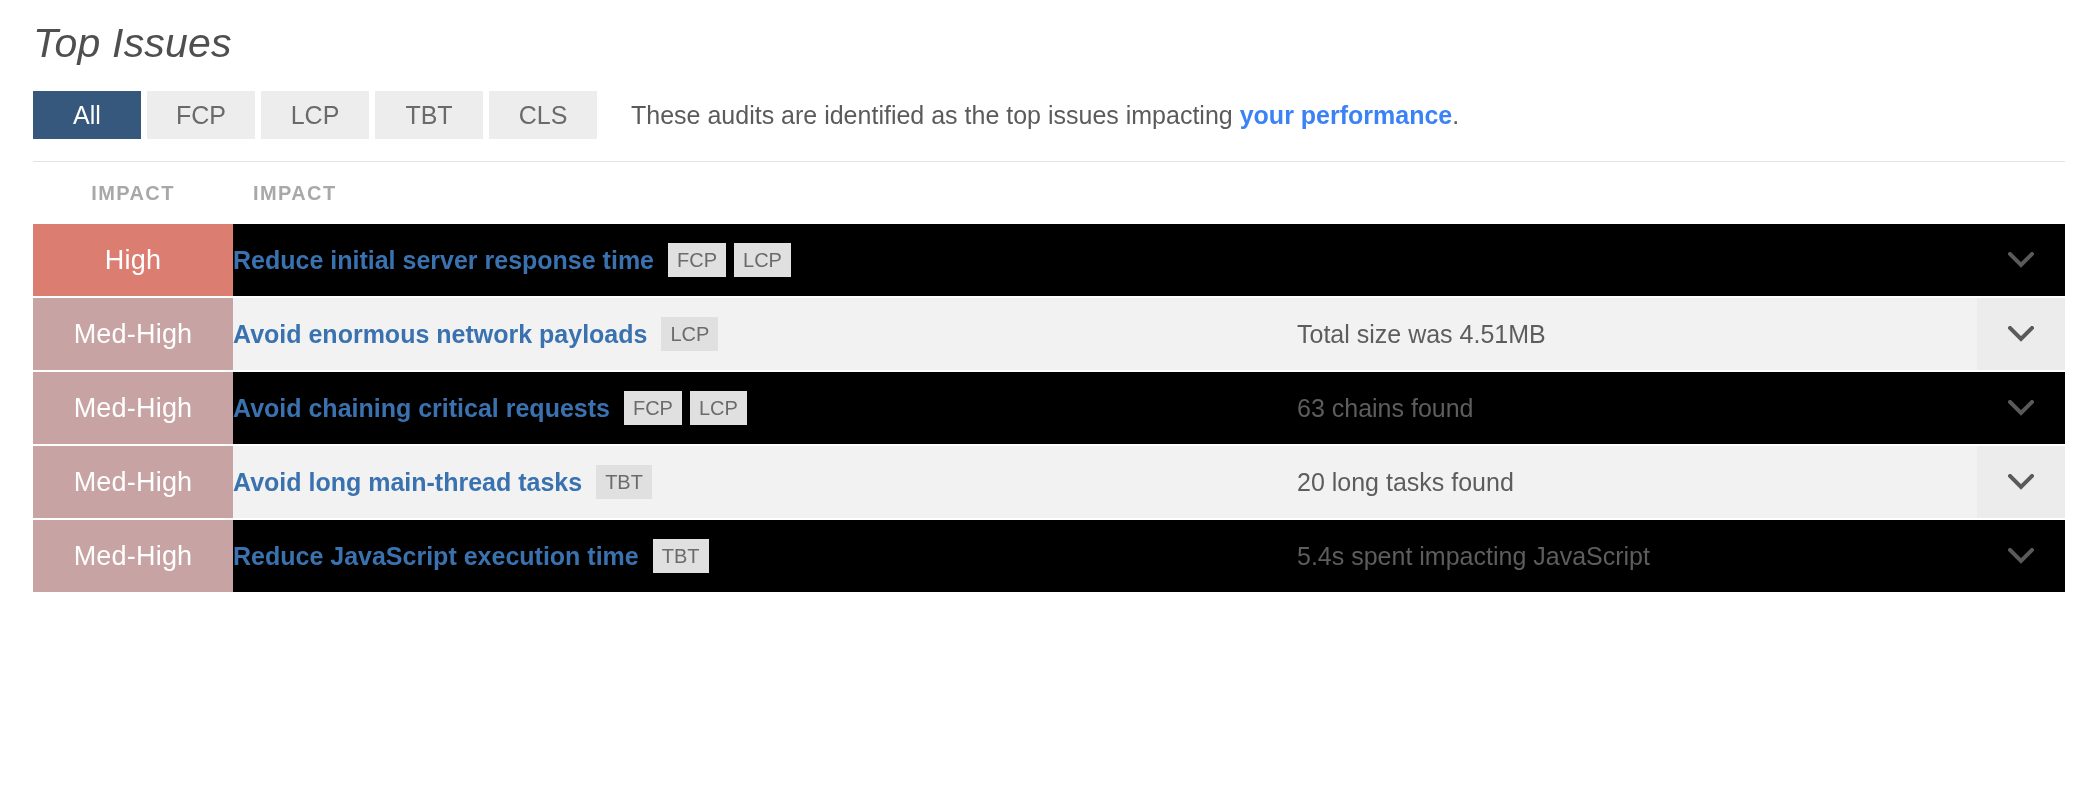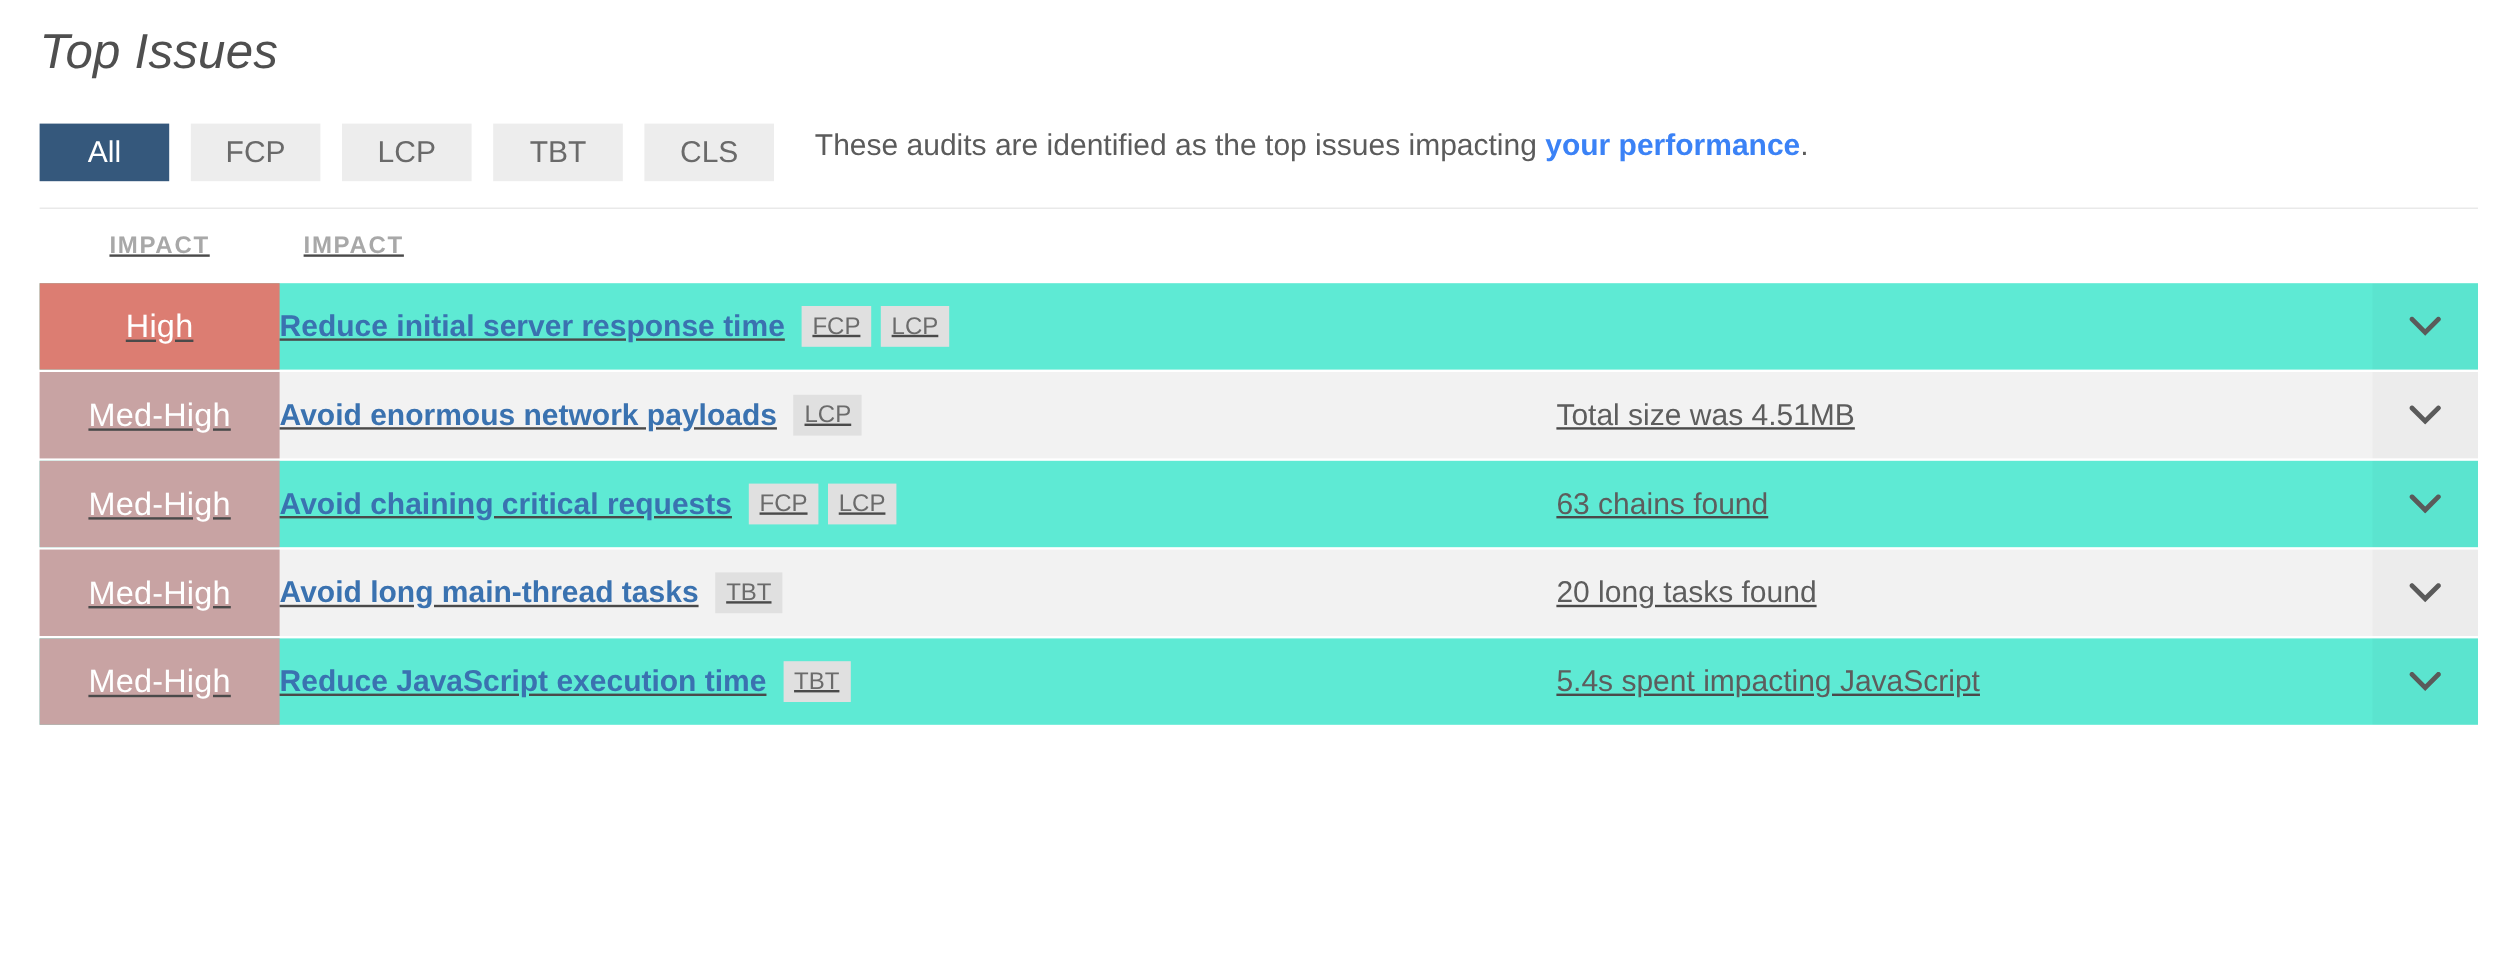--- a/index.html
+++ b/index.html
@@ -34,22 +34,21 @@
   }
 
   
   .filter-row {
     display: flex;
     align-items: center;
     margin-top: 22px;
   }
   .tab-group {
     display: flex;
-    gap: 18px;
-    margin-top: 12px;
+    gap: 6px;
   }
   .tab {
     min-width: 108px;
     height: 48px;
     display: flex;
     align-items: center;
     justify-content: center;
     background: #ededed;
     color: #6a6a6a;
     font-size: 25px;
@@ -76,21 +75,20 @@
   }
 
   .divider {
     margin-top: 22px;
     border-top: 1px solid #e4e4e4;
   }
 
   
   .table {
     width: 100%;
-    text-decoration: underline;
   }
   .thead {
     display: flex;
     align-items: center;
     height: 62px;
   }
   .th {
     font-size: 20px;
     font-weight: 700;
     letter-spacing: 1.4px;
@@ -102,21 +100,21 @@
   }
   .th-audit {
     padding-left: 20px;
   }
 
   .row {
     display: flex;
     align-items: stretch;
     height: 72px;
     margin-bottom: 2px;
-    background: #5eead4;
+    background: #000000;
   }
   .row.alt {
     background: #f2f2f2;
   }
 
   .impact-cell {
     width: 200px;
     flex: 0 0 200px;
     display: flex;
     align-items: center;

